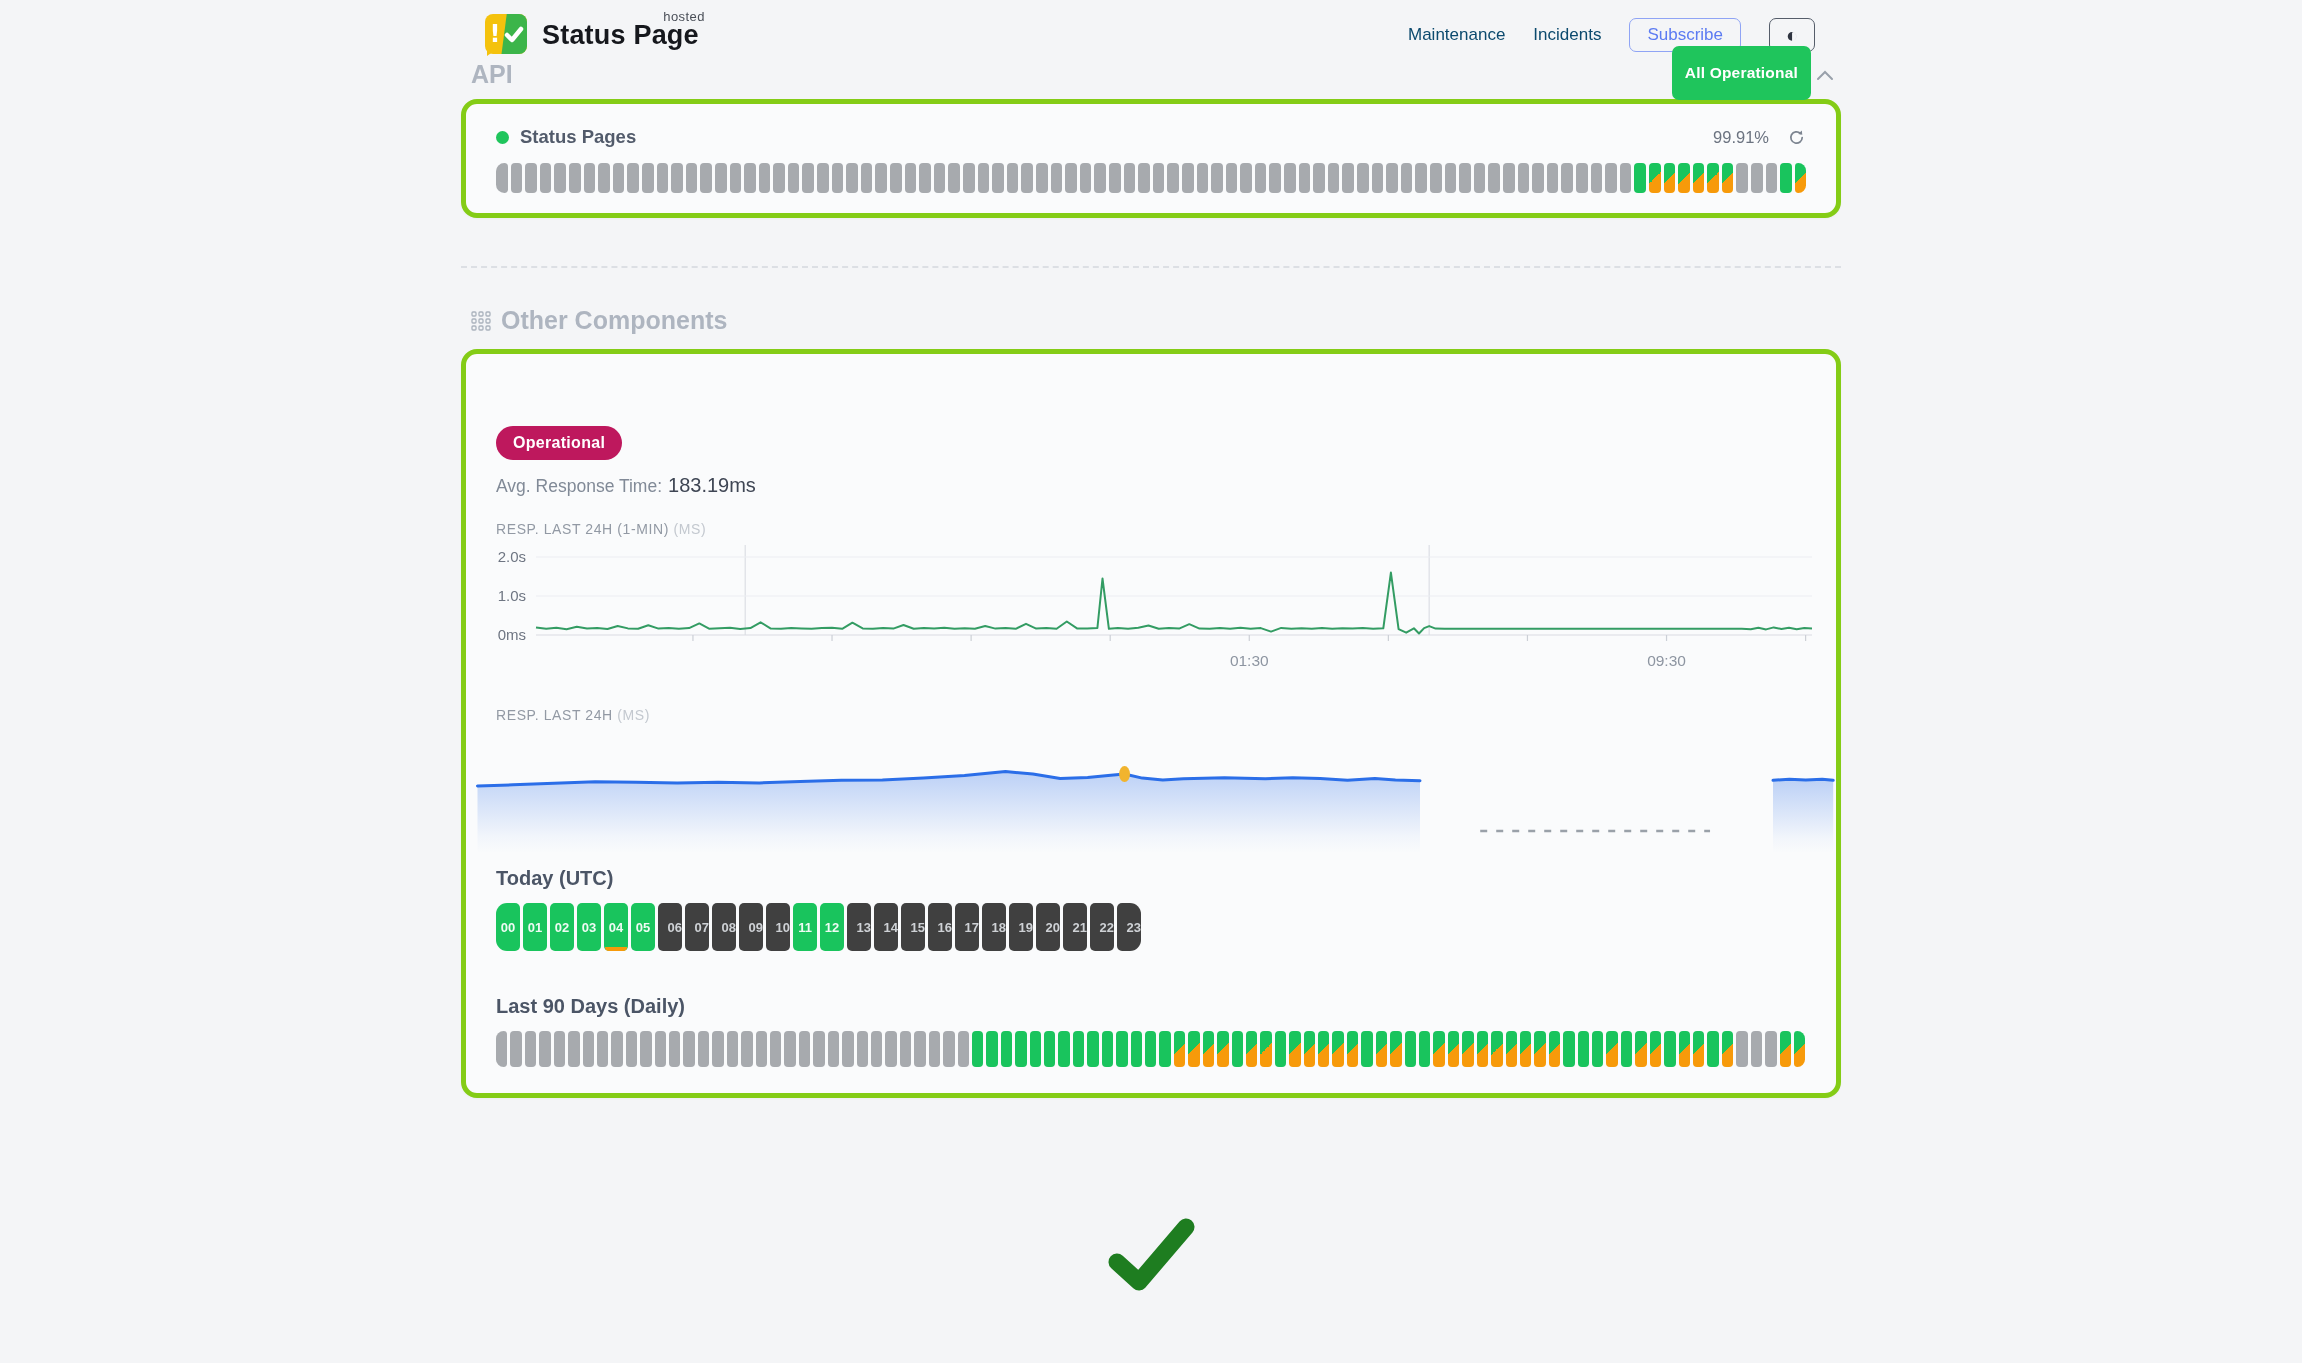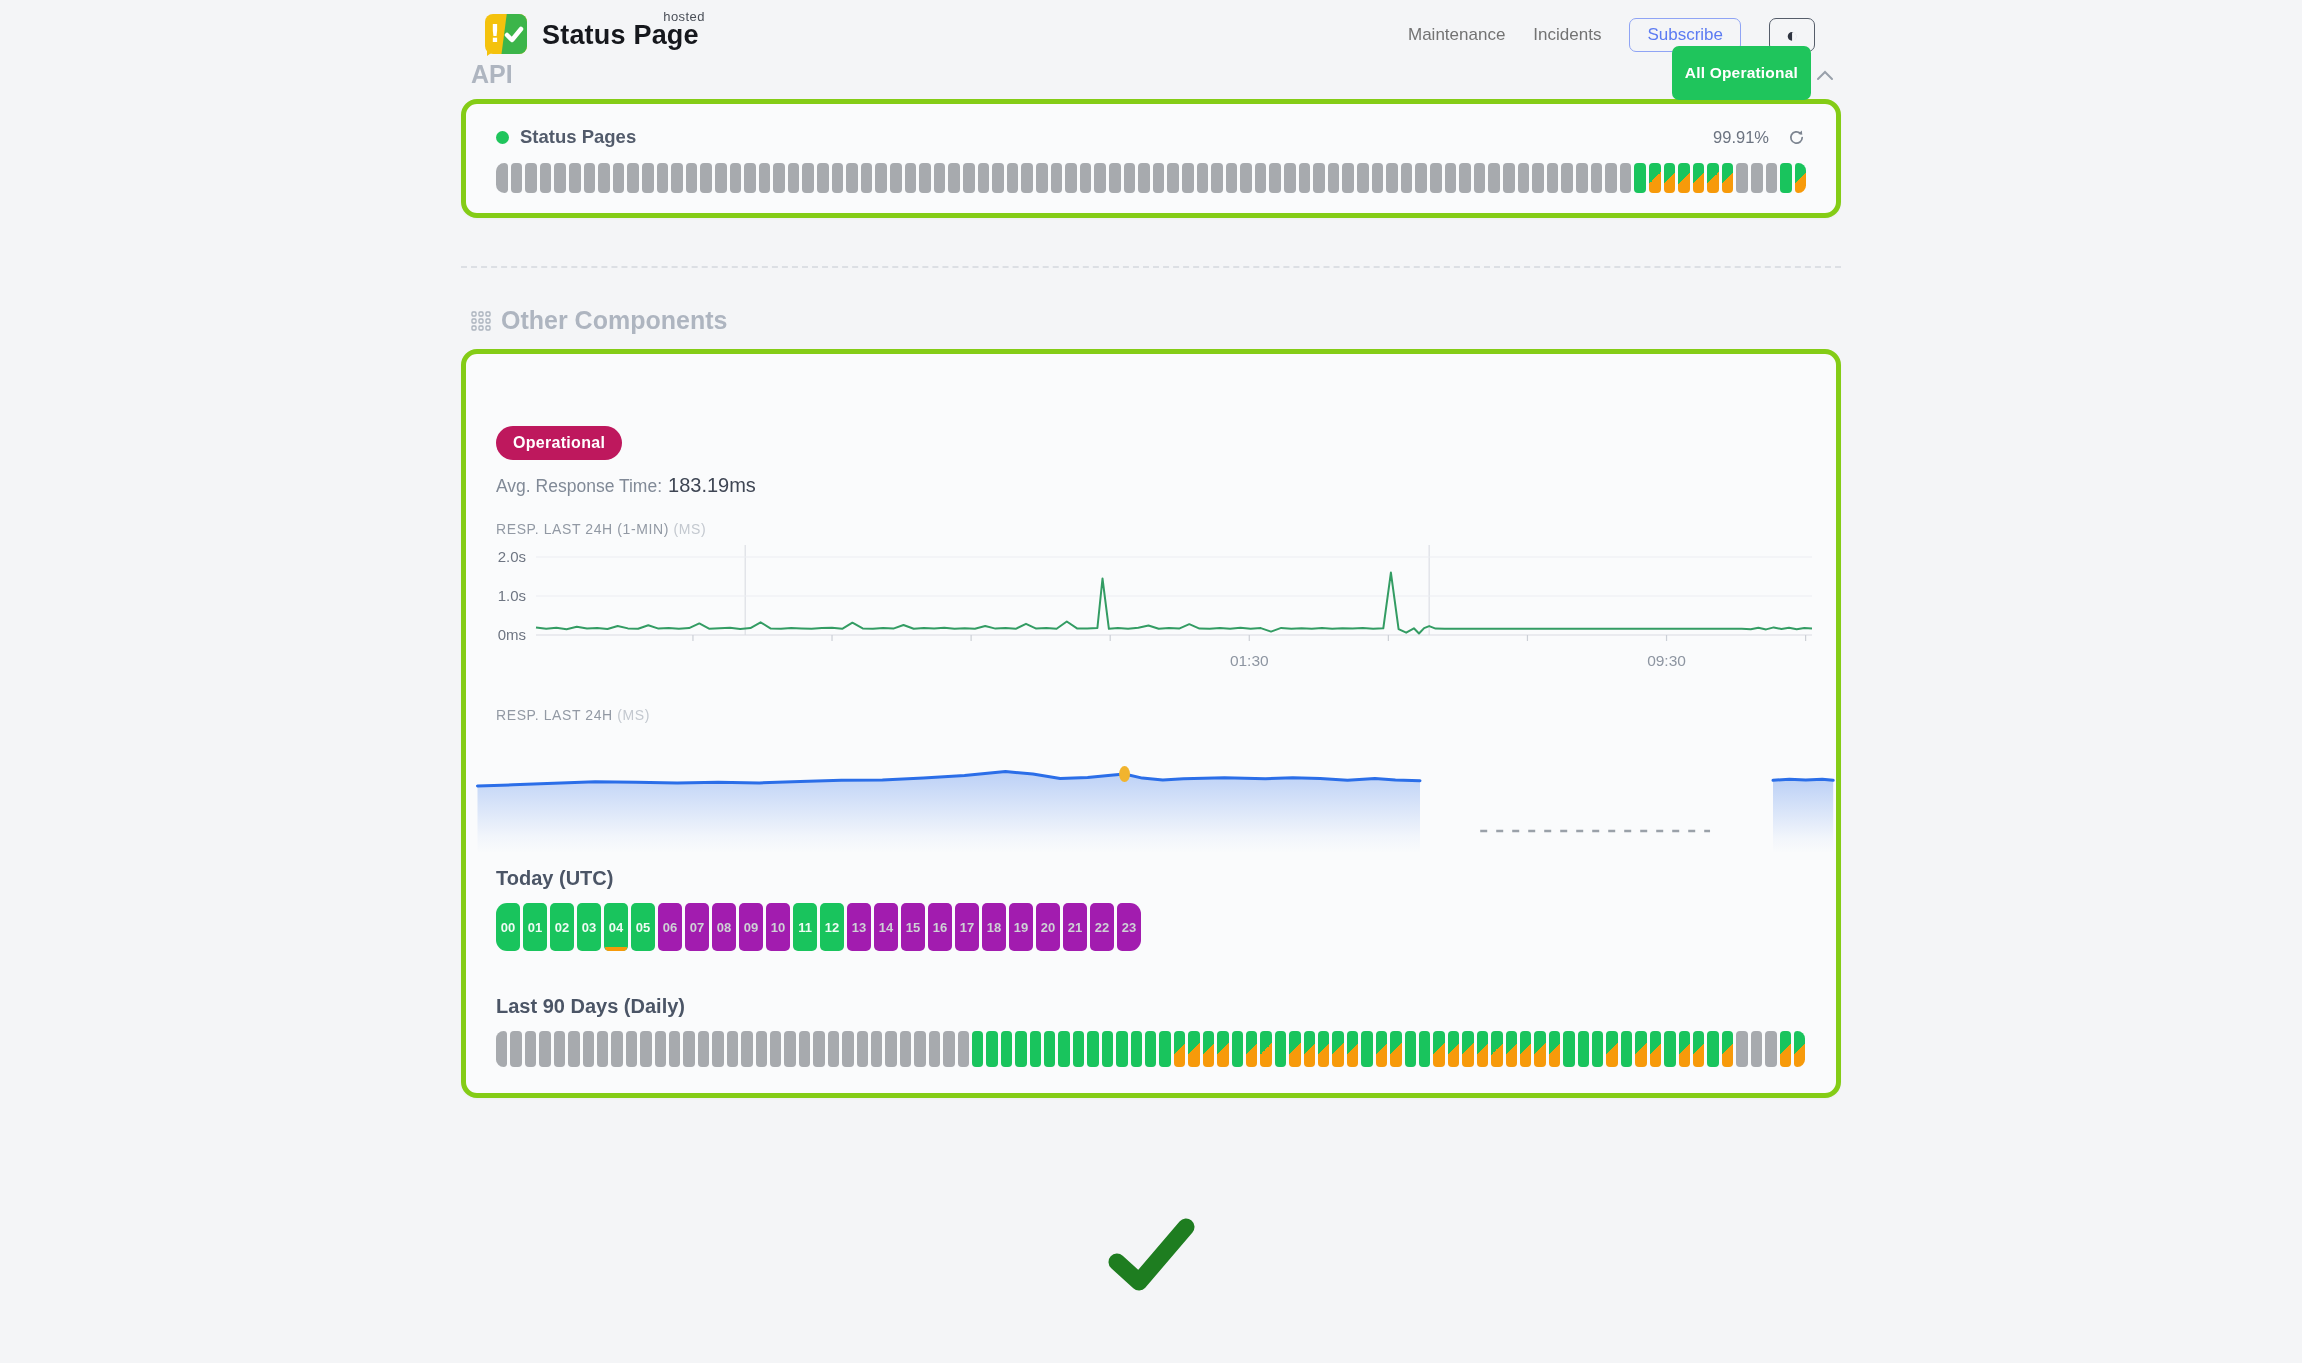--- a/index.html
+++ b/index.html
@@ -10,21 +10,21 @@
     color:#4b5566;
   }
   .wrap { width:1380px; margin:0 auto; position:relative; padding-top:12px; }
 
   
   .header { display:flex; align-items:flex-start; height:58px; }
   .brand { display:flex; align-items:center; gap:13px; margin-left:22px; cursor:pointer; }
   .brand-text { position:relative; font-size:27px; font-weight:700; color:#16181d; letter-spacing:.2px; }
   .brand-tag { position:absolute; top:-11px; right:-6px; font-size:13px; font-weight:400; color:#4a4f58; letter-spacing:.4px; }
   .nav { margin-left:auto; display:flex; align-items:center; gap:28px; margin-right:26px; margin-top:6px; }
-  .nav-link { font-size:17px; color:#737373; cursor:pointer; }
+  .nav-link { font-size:17px; color:#0c4a6e; cursor:pointer; }
   .btn-subscribe { font-size:17px; color:#5c7bf2; border:1.5px solid #8fa4f5; border-radius:7px; padding:6px 17px; background:transparent; cursor:pointer; }
   .btn-theme { width:46px; height:34px; border:1.5px solid #555d6a; border-radius:7px; background:transparent; display:flex; align-items:center; justify-content:center; cursor:pointer; }
   .theme-glyph { font-size:20px; color:#2e3440; line-height:1; }
   .banner-badge { position:absolute; top:46px; right:30px; background:#1fc55c; color:#fff; font-size:15.5px; font-weight:600; padding:18px 13px; border-radius:7px; z-index:3; letter-spacing:.2px; }
 
   
   .sec-head { display:flex; align-items:center; justify-content:space-between; padding:0 4px 0 10px; margin-top:-10px; }
   .sec-title { font-size:25px; color:#aeb5c0; font-weight:700; display:flex; align-items:center; gap:10px; }
   .chev { cursor:pointer; margin-right:2px; }
 
@@ -63,21 +63,21 @@
   .chart2-label { margin-top:16px; }
   .chart2-box { margin:18px 6px 0; }
 
   .block-title { font-size:20px; font-weight:600; color:#4b5566; }
   .today-title { margin-top:10px; }
   .hours { display:flex; gap:3px; margin-top:13px; }
   .hr { position:relative; width:24px; height:48px; border-radius:5px; display:flex; align-items:center; justify-content:center; font-size:13px; font-weight:600; }
   .hr:first-child { border-radius:11px 5px 5px 11px; }
   .hr:last-child { border-radius:5px 11px 11px 5px; }
   .hr.up { background:#19c45d; color:rgba(255,255,255,.93); }
-  .hr.na { background:#a21caf; color:#ced1d5; }
+  .hr.na { background:#404040; color:#ced1d5;justify-content:flex-end; }
   .hr .strip { position:absolute; left:1px; right:1px; bottom:0; height:4px; background:#f79a0a; border-radius:0 0 4px 4px; }
   .last90-title { margin-top:44px; }
   .bars.last90 { margin-top:13px; }
 
   
   .footer { margin-top:118px; text-align:center; }
   .footer-title { font-size:22px; font-weight:600; color:#3e4757; margin-top:62px; }
 </style>
 </head>
 <body>

